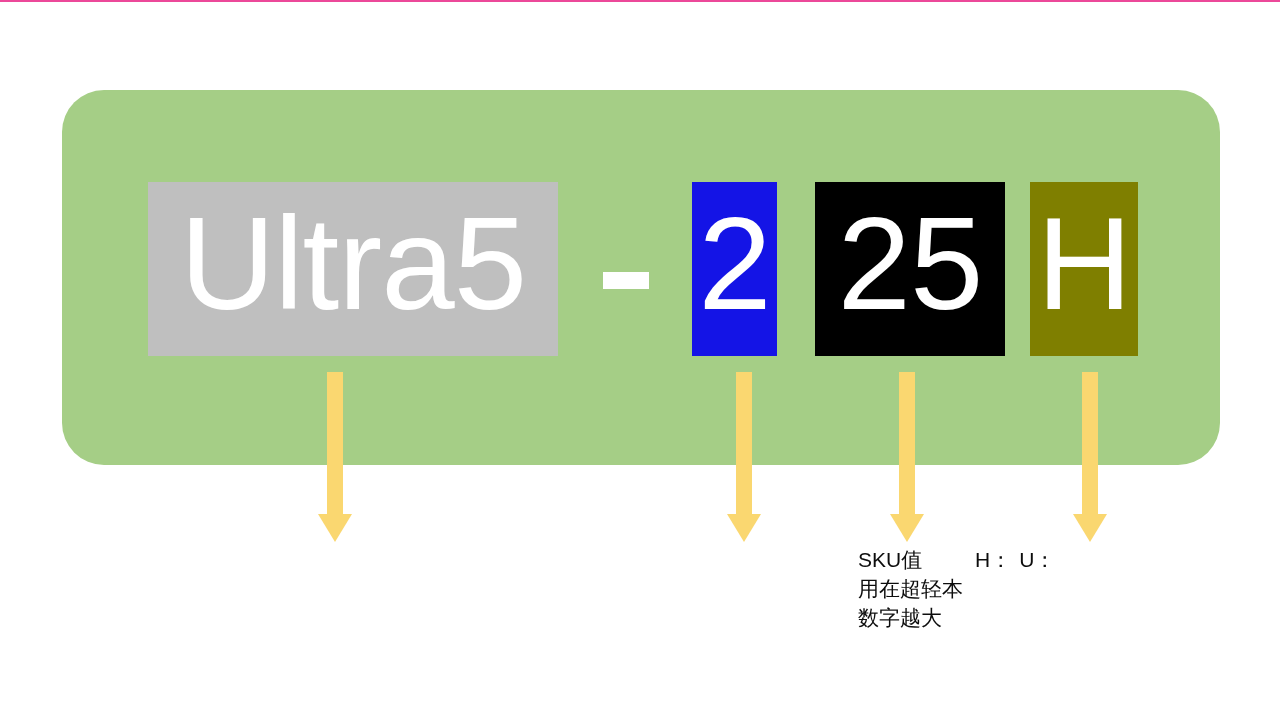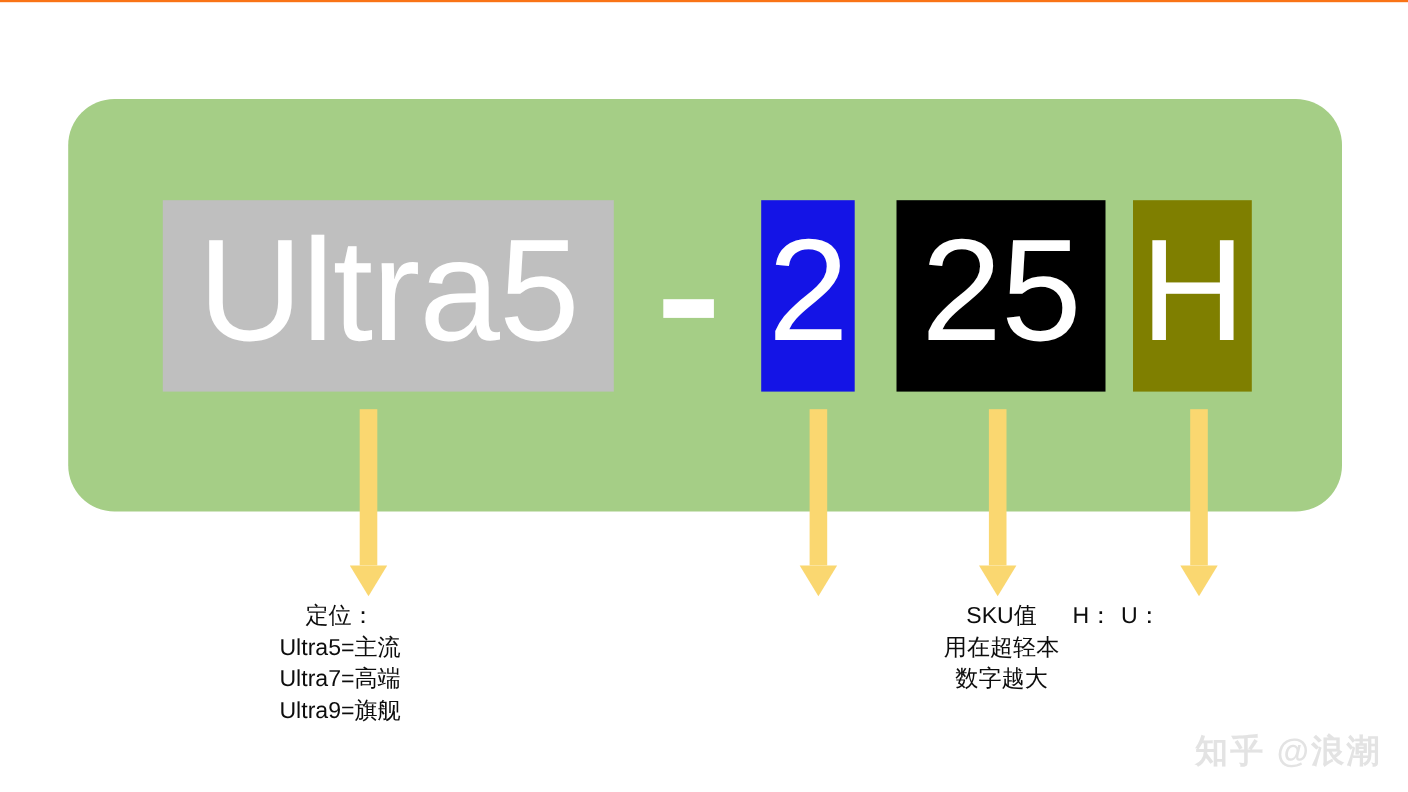--- a/index.html
+++ b/index.html
@@ -10,22 +10,21 @@
     background: #ffffff;
     font-family: "Liberation Sans", "DejaVu Sans", sans-serif;
     overflow: hidden;
   }
 
   #stage {
     position: relative;
     width: 1280px;
     height: 720px;
     background: #ffffff;
-    border-top: 2px solid #f97316;
-    text-align: center;
+    border-top: 2px solid #ec4899;
   }
 
   
   .green-panel {
     position: absolute;
     left: 62px;
     top: 88px;
     width: 1158px;
     height: 375px;
     background: #a5ce86;
@@ -208,37 +207,30 @@
     <div class="shaft" style="height:142px"></div>
     <div class="head" style="top:142px"></div>
   </div>
   <div class="arrow arrow-4">
     <div class="shaft" style="height:142px"></div>
     <div class="head" style="top:142px"></div>
   </div>
 
   <div class="captions">
 
-    <div class="caption-col col-brand">
-      <span class="line">定位：</span>
-      <span class="line">Ultra5=主流</span>
-      <span class="line">Ultra7=高端</span>
-      <span class="line">Ultra9=旗舰</span>
-    </div>
 
 
     <div class="caption-col col-sku">
       <span class="line">SKU值</span>
       <span class="line">用在超轻本</span>
       <span class="line">数字越大</span>
     </div>
 
     <div class="caption-col col-suffix">
       <div class="suffix-grid">
         <span>H：</span>
         <span>U：</span>
       </div>
     </div>
   </div>
 
-  <div class="watermark">知乎 @浪潮</div>
 
 </div>
 
 </body></html>

